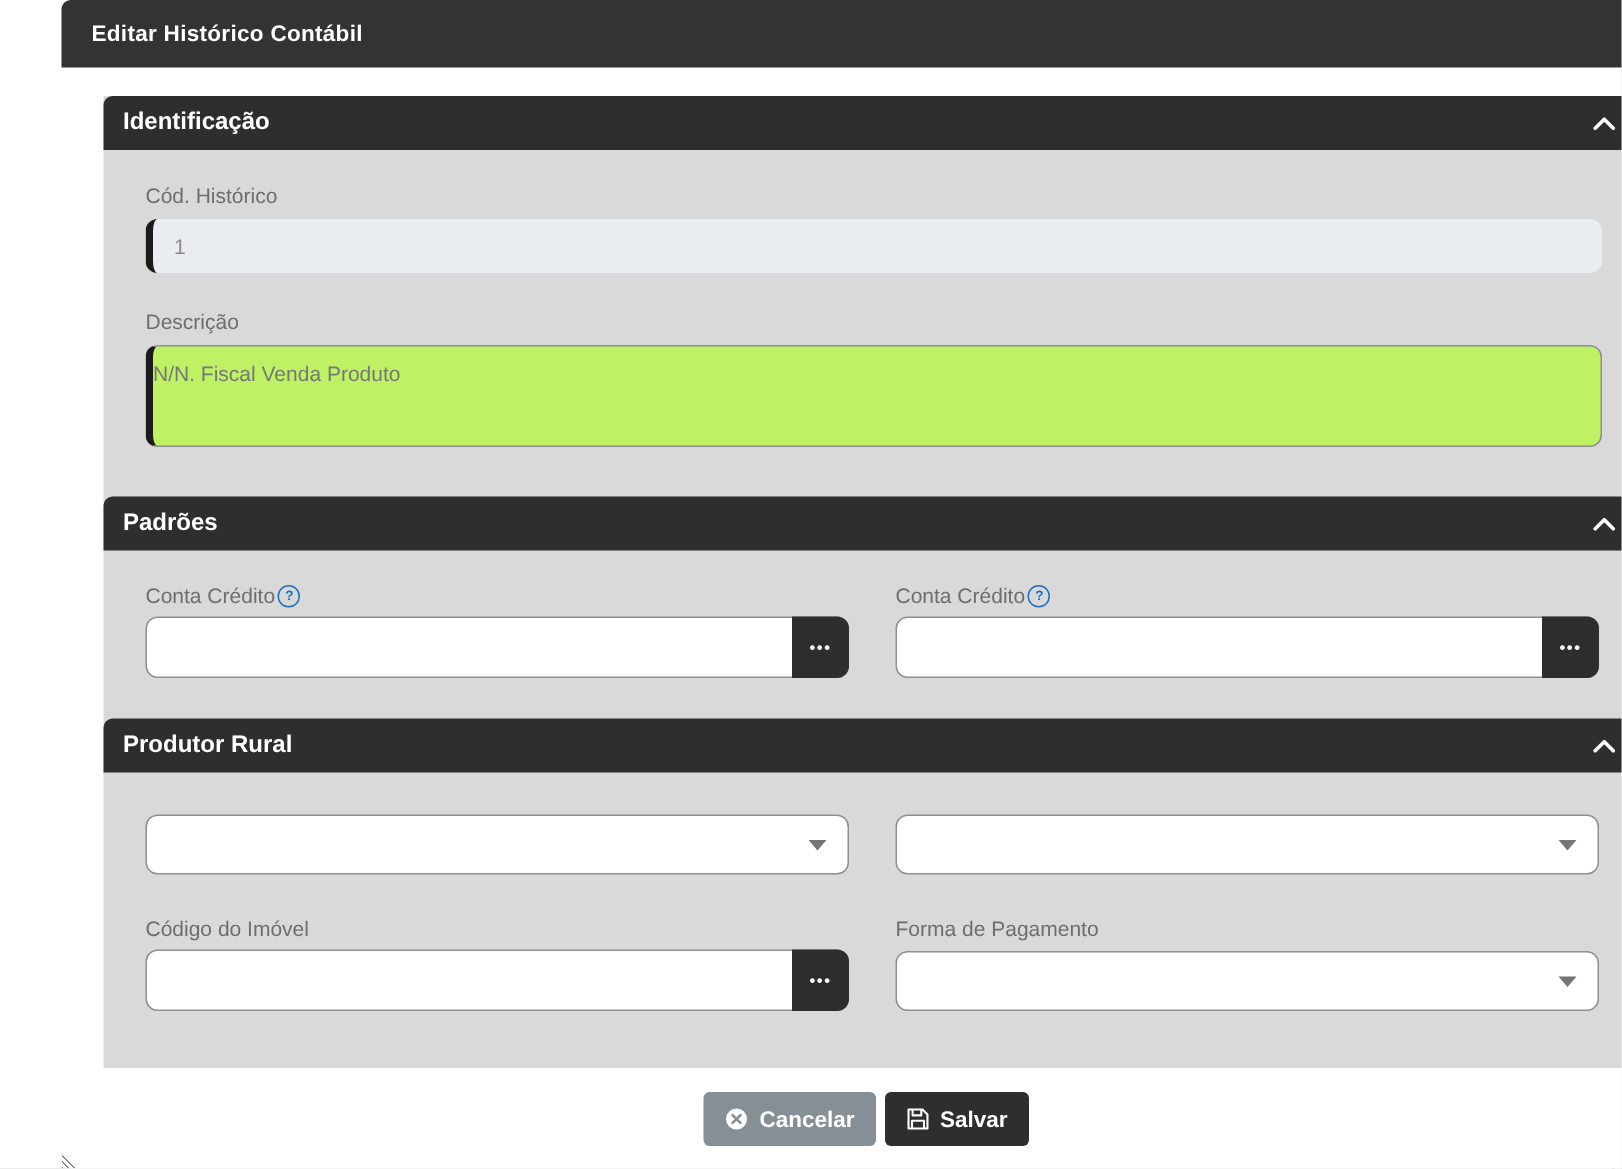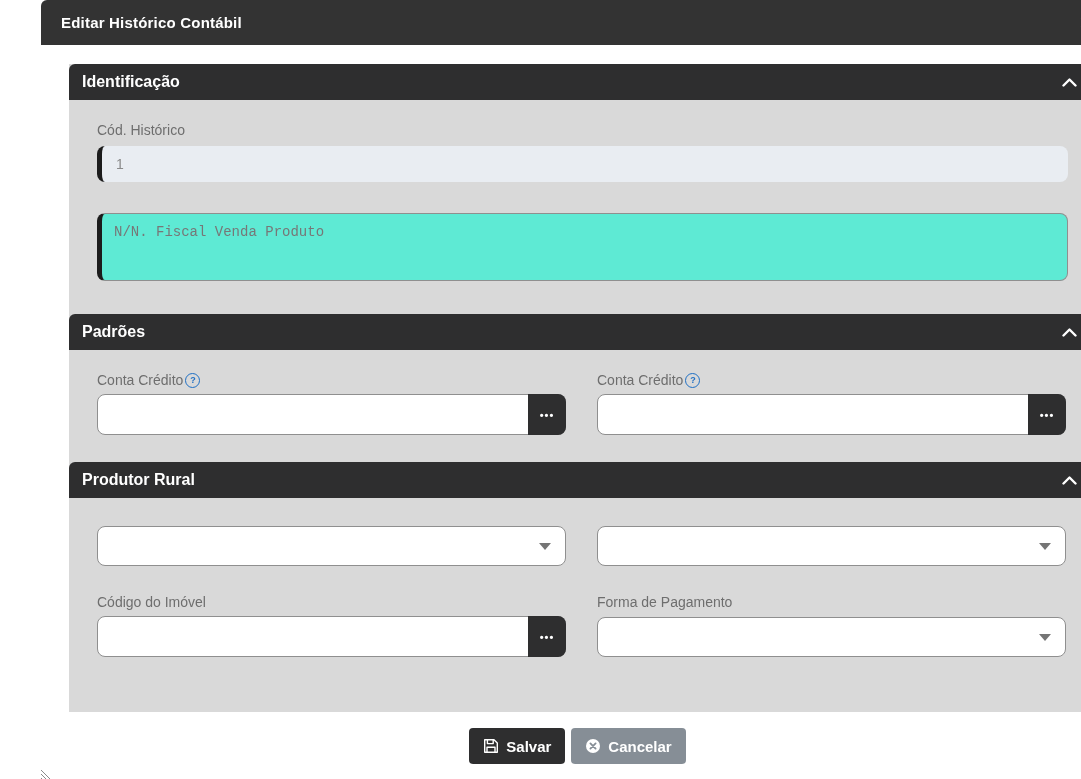--- a/index.html
+++ b/index.html
@@ -32,22 +32,22 @@
   .field-label{color:#6e6e6e;font-size:14px;line-height:17px;display:flex;align-items:center;}
   .help-badge{display:inline-flex;align-items:center;justify-content:center;width:13px;height:13px;border:1.5px solid #1e6fc4;border-radius:50%;color:#1e6fc4;font-size:9px;font-weight:bold;margin-left:2px;cursor:pointer;}
 
   .readonly-input{
     margin-top:7px;width:971px;height:36px;box-sizing:border-box;
     background:#e9edf2;border:none;border-left:5px solid #1c1c1c;border-radius:8px;
     padding:0 14px;color:#8a8a8a;font-size:14px;font-family:"Liberation Sans",sans-serif;outline:none;
   }
   .desc-textarea{
     display:block;margin-top:7px;width:971px;height:68px;box-sizing:border-box;
-    background:#5eead4;border:1px solid #8f8f8f;border-left:5px solid #1c1c1c;border-radius:8px;
-    padding:10px 12px;color:#777777;font-size:14px;font-family:Liberation Mono, monospace;resize:none;outline:none;
+    background:#bef264;border:1px solid #8f8f8f;border-left:5px solid #1c1c1c;border-radius:8px;
+    padding:10px 0;color:#777777;font-size:14px;font-family:Liberation Sans, sans-serif;resize:none;outline:none;
   }
   .row-gap{height:24px;}
   .row-gap-sm{height:28px;}
 
   .grid2{display:grid;grid-template-columns:1fr 1fr;column-gap:31px;}
 
   .lookup-wrap{position:relative;margin-top:5px;height:41px;}
   .lookup-input{
     position:absolute;inset:0;width:100%;height:100%;box-sizing:border-box;
     background:#fff;border:1px solid #8f8f8f;border-radius:8px;
@@ -101,20 +101,21 @@
       <span class="chevron">
         <svg width="15" height="9" viewBox="0 0 15 9" fill="none" stroke="#ffffff" stroke-width="2.4" stroke-linecap="round" stroke-linejoin="round">
             <path d="M1.5 7.5 L7.5 1.5 L13.5 7.5"></path>
           </svg>
       </span>
     </div>
     <div class="sec-body ident">
       <div class="field-label">Cód. Histórico</div>
       <input class="readonly-input" readonly="" value="1" style="">
       <div class="row-gap"></div>
+      <div class="field-label">Descrição</div>
       <textarea class="desc-textarea" style="">N/N. Fiscal Venda Produto</textarea>
     </div>
 
     <div class="section-header">
       <span>Padrões</span>
       <span class="chevron">
         <svg width="15" height="9" viewBox="0 0 15 9" fill="none" stroke="#ffffff" stroke-width="2.4" stroke-linecap="round" stroke-linejoin="round">
             <path d="M1.5 7.5 L7.5 1.5 L13.5 7.5"></path>
           </svg>
       </span>
@@ -188,35 +189,35 @@
             <span></span>
             <span class="select-caret"></span>
           </div>
         </div>
       </div>
     </div>
 
   </div>
 
   <div class="modal-footer">
+    <button class="btn btn-cancel">
+      <span style="display:flex;">
+        <svg width="16" height="16" viewBox="0 0 16 16">
+            <circle cx="8" cy="8" r="7" fill="#ffffff"></circle>
+            <path d="M5.4 5.4 L10.6 10.6 M10.6 5.4 L5.4 10.6" stroke="#868e96" stroke-width="1.8" stroke-linecap="round"></path>
+          </svg>
+      </span>
+      <span>Cancelar</span>
+    </button>
     <button class="btn btn-save">
       <span style="display:flex;">
         <svg width="16" height="16" viewBox="0 0 16 16" fill="none" stroke="#ffffff" stroke-width="1.4" stroke-linejoin="round">
             <path d="M1.7 1.7 H11 L14.3 5 V14.3 H1.7 Z"></path>
             <path d="M4.4 1.9 V5.6 H10.2 V1.9"></path>
             <path d="M4 14.1 V9.2 H12 V14.1"></path>
           </svg>
       </span>
       <span>Salvar</span>
     </button>
-    <button class="btn btn-cancel">
-      <span style="display:flex;">
-        <svg width="16" height="16" viewBox="0 0 16 16">
-            <circle cx="8" cy="8" r="7" fill="#ffffff"></circle>
-            <path d="M5.4 5.4 L10.6 10.6 M10.6 5.4 L5.4 10.6" stroke="#868e96" stroke-width="1.8" stroke-linecap="round"></path>
-          </svg>
-      </span>
-      <span>Cancelar</span>
-    </button>
   </div>
 
   <div class="resize-grip"></div>
 </div>
 
 </body></html>

